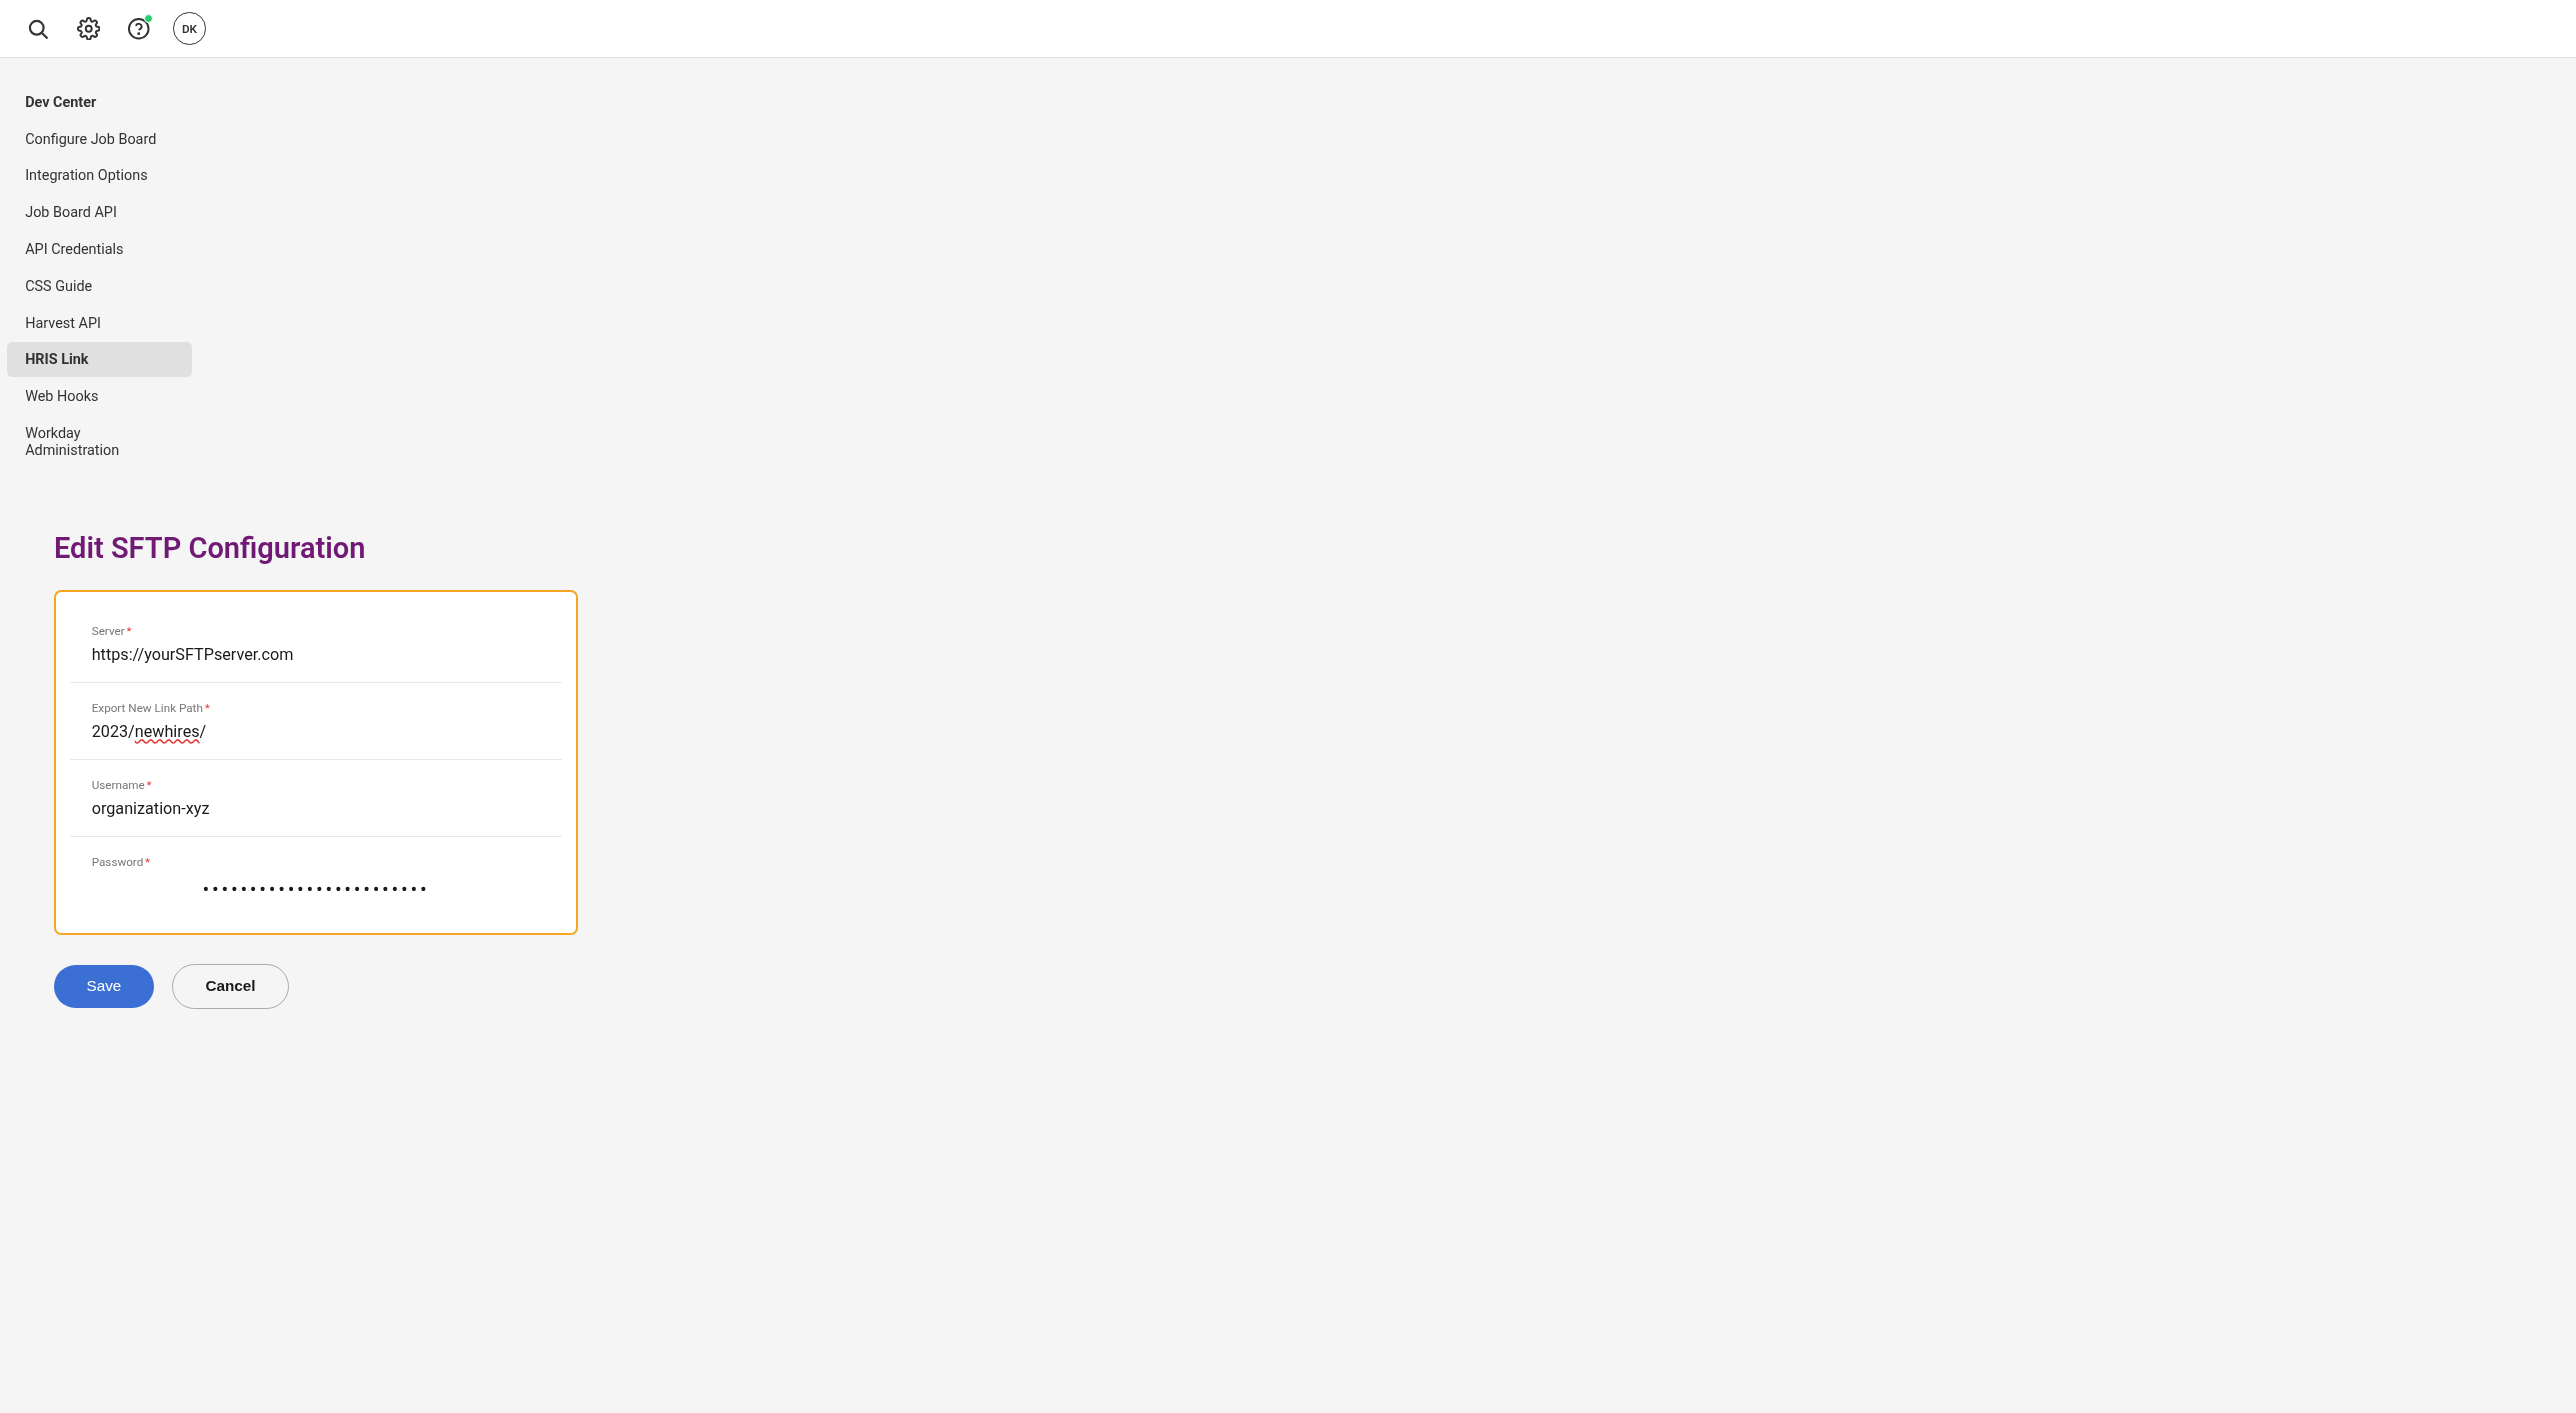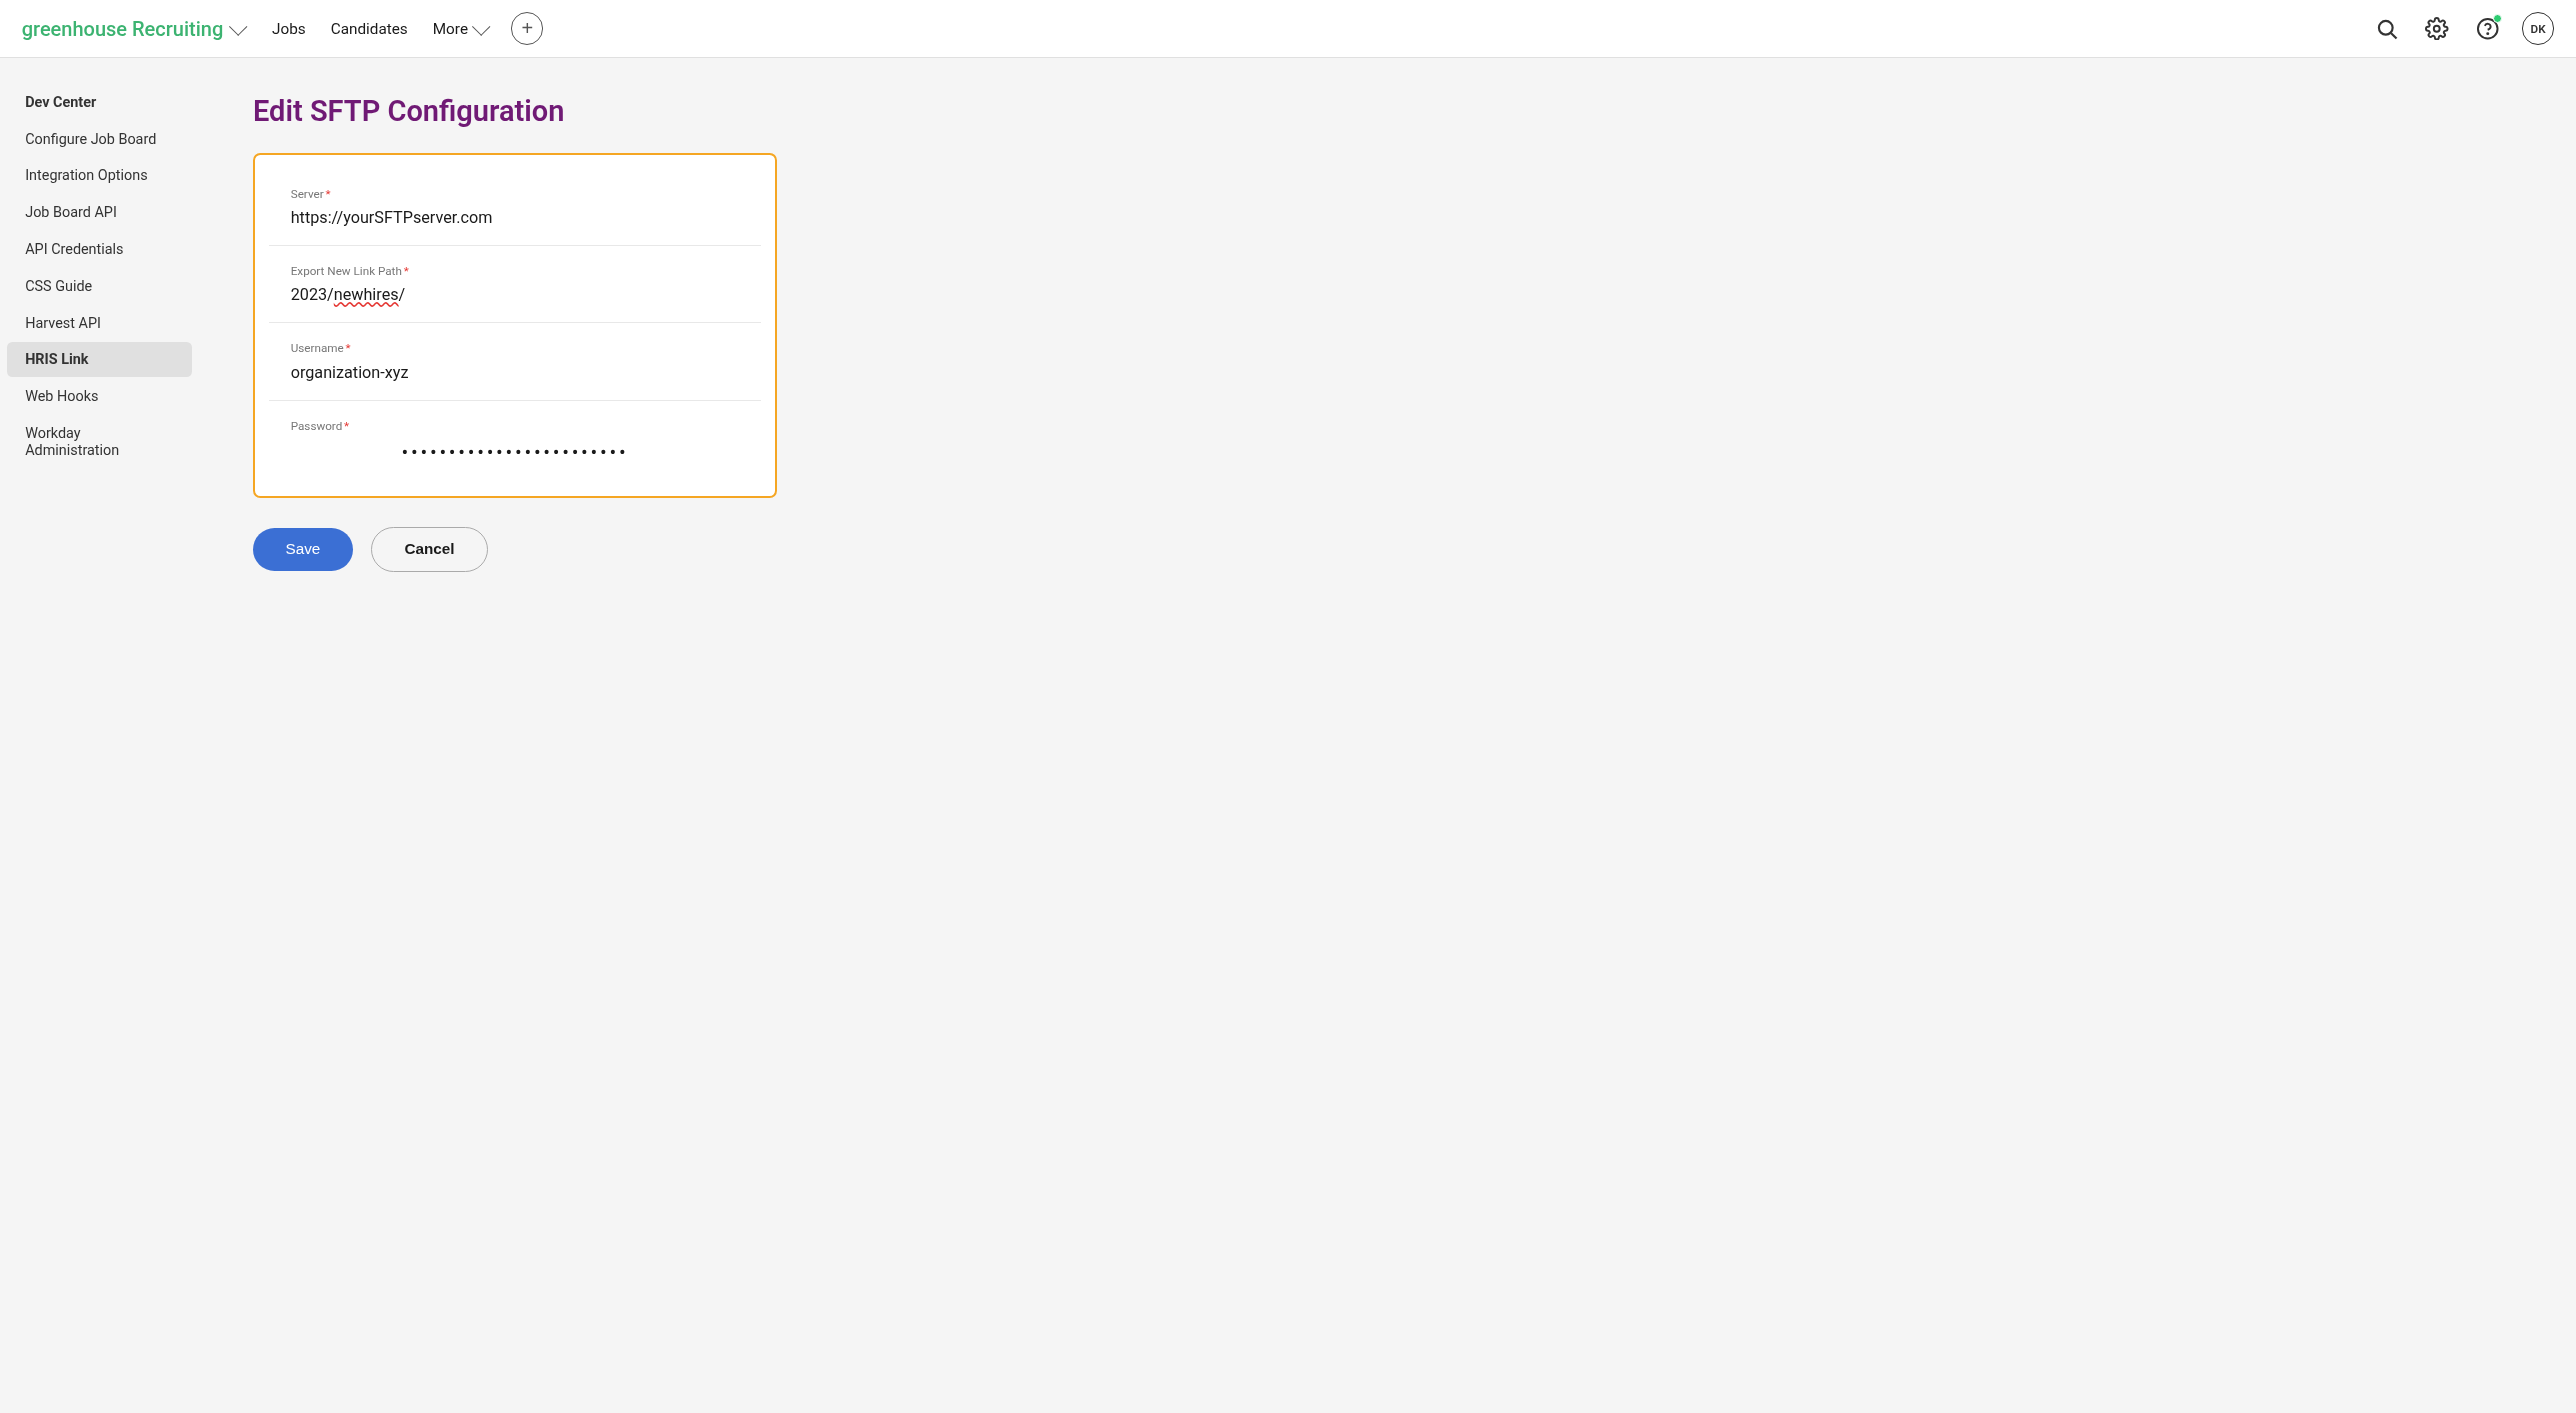--- a/index.html
+++ b/index.html
@@ -126,20 +126,21 @@
       position: absolute;
       top: 1.8px;
       right: 1.8px;
       border: 1.8px solid #fff;
     }
 
     
     .layout {
       display: flex;
       min-height: calc(100vh - 58px);
+      flex-direction: column;
     }
 
     
     .sidebar {
       width: 199px;
       background: #f5f5f5;
       padding: 25px 0;
       flex-shrink: 0;
     }
     .sidebar-item {
@@ -248,38 +249,20 @@
       padding: 12.6px 32.5px;
       font-size: 15.3px;
       font-weight: 700;
       cursor: pointer;
     }
   </style>
 </head>
 <body>
 
 <nav class="topnav">
-  <div class="topnav-left">
-    <div class="logo-area">
-      <span class="logo-text">
-        <span>greenhouse</span>
-        <span>Recruiting</span>
-      </span>
-      <span class="chevron-down"></span>
-    </div>
-    <div class="nav-links">
-      <a class="nav-link">Jobs</a>
-      <a class="nav-link">Candidates</a>
-      <div class="nav-more">
-        <span>More</span>
-        <span class="chevron-down"></span>
-      </div>
-      <button class="add-btn">+</button>
-    </div>
-  </div>
   <div class="topnav-right">
     <button class="icon-btn">
       <svg class="search-icon-svg" viewBox="0 0 24 24" fill="none" stroke="currentColor" stroke-width="2.2">
         <circle cx="11" cy="11" r="7"></circle>
         <line x1="16.5" y1="16.5" x2="22" y2="22"></line>
       </svg>
     </button>
     <button class="icon-btn">
       <svg class="gear-icon-svg" viewBox="0 0 24 24" fill="none" stroke="currentColor" stroke-width="2">
         <circle cx="12" cy="12" r="3"></circle>

